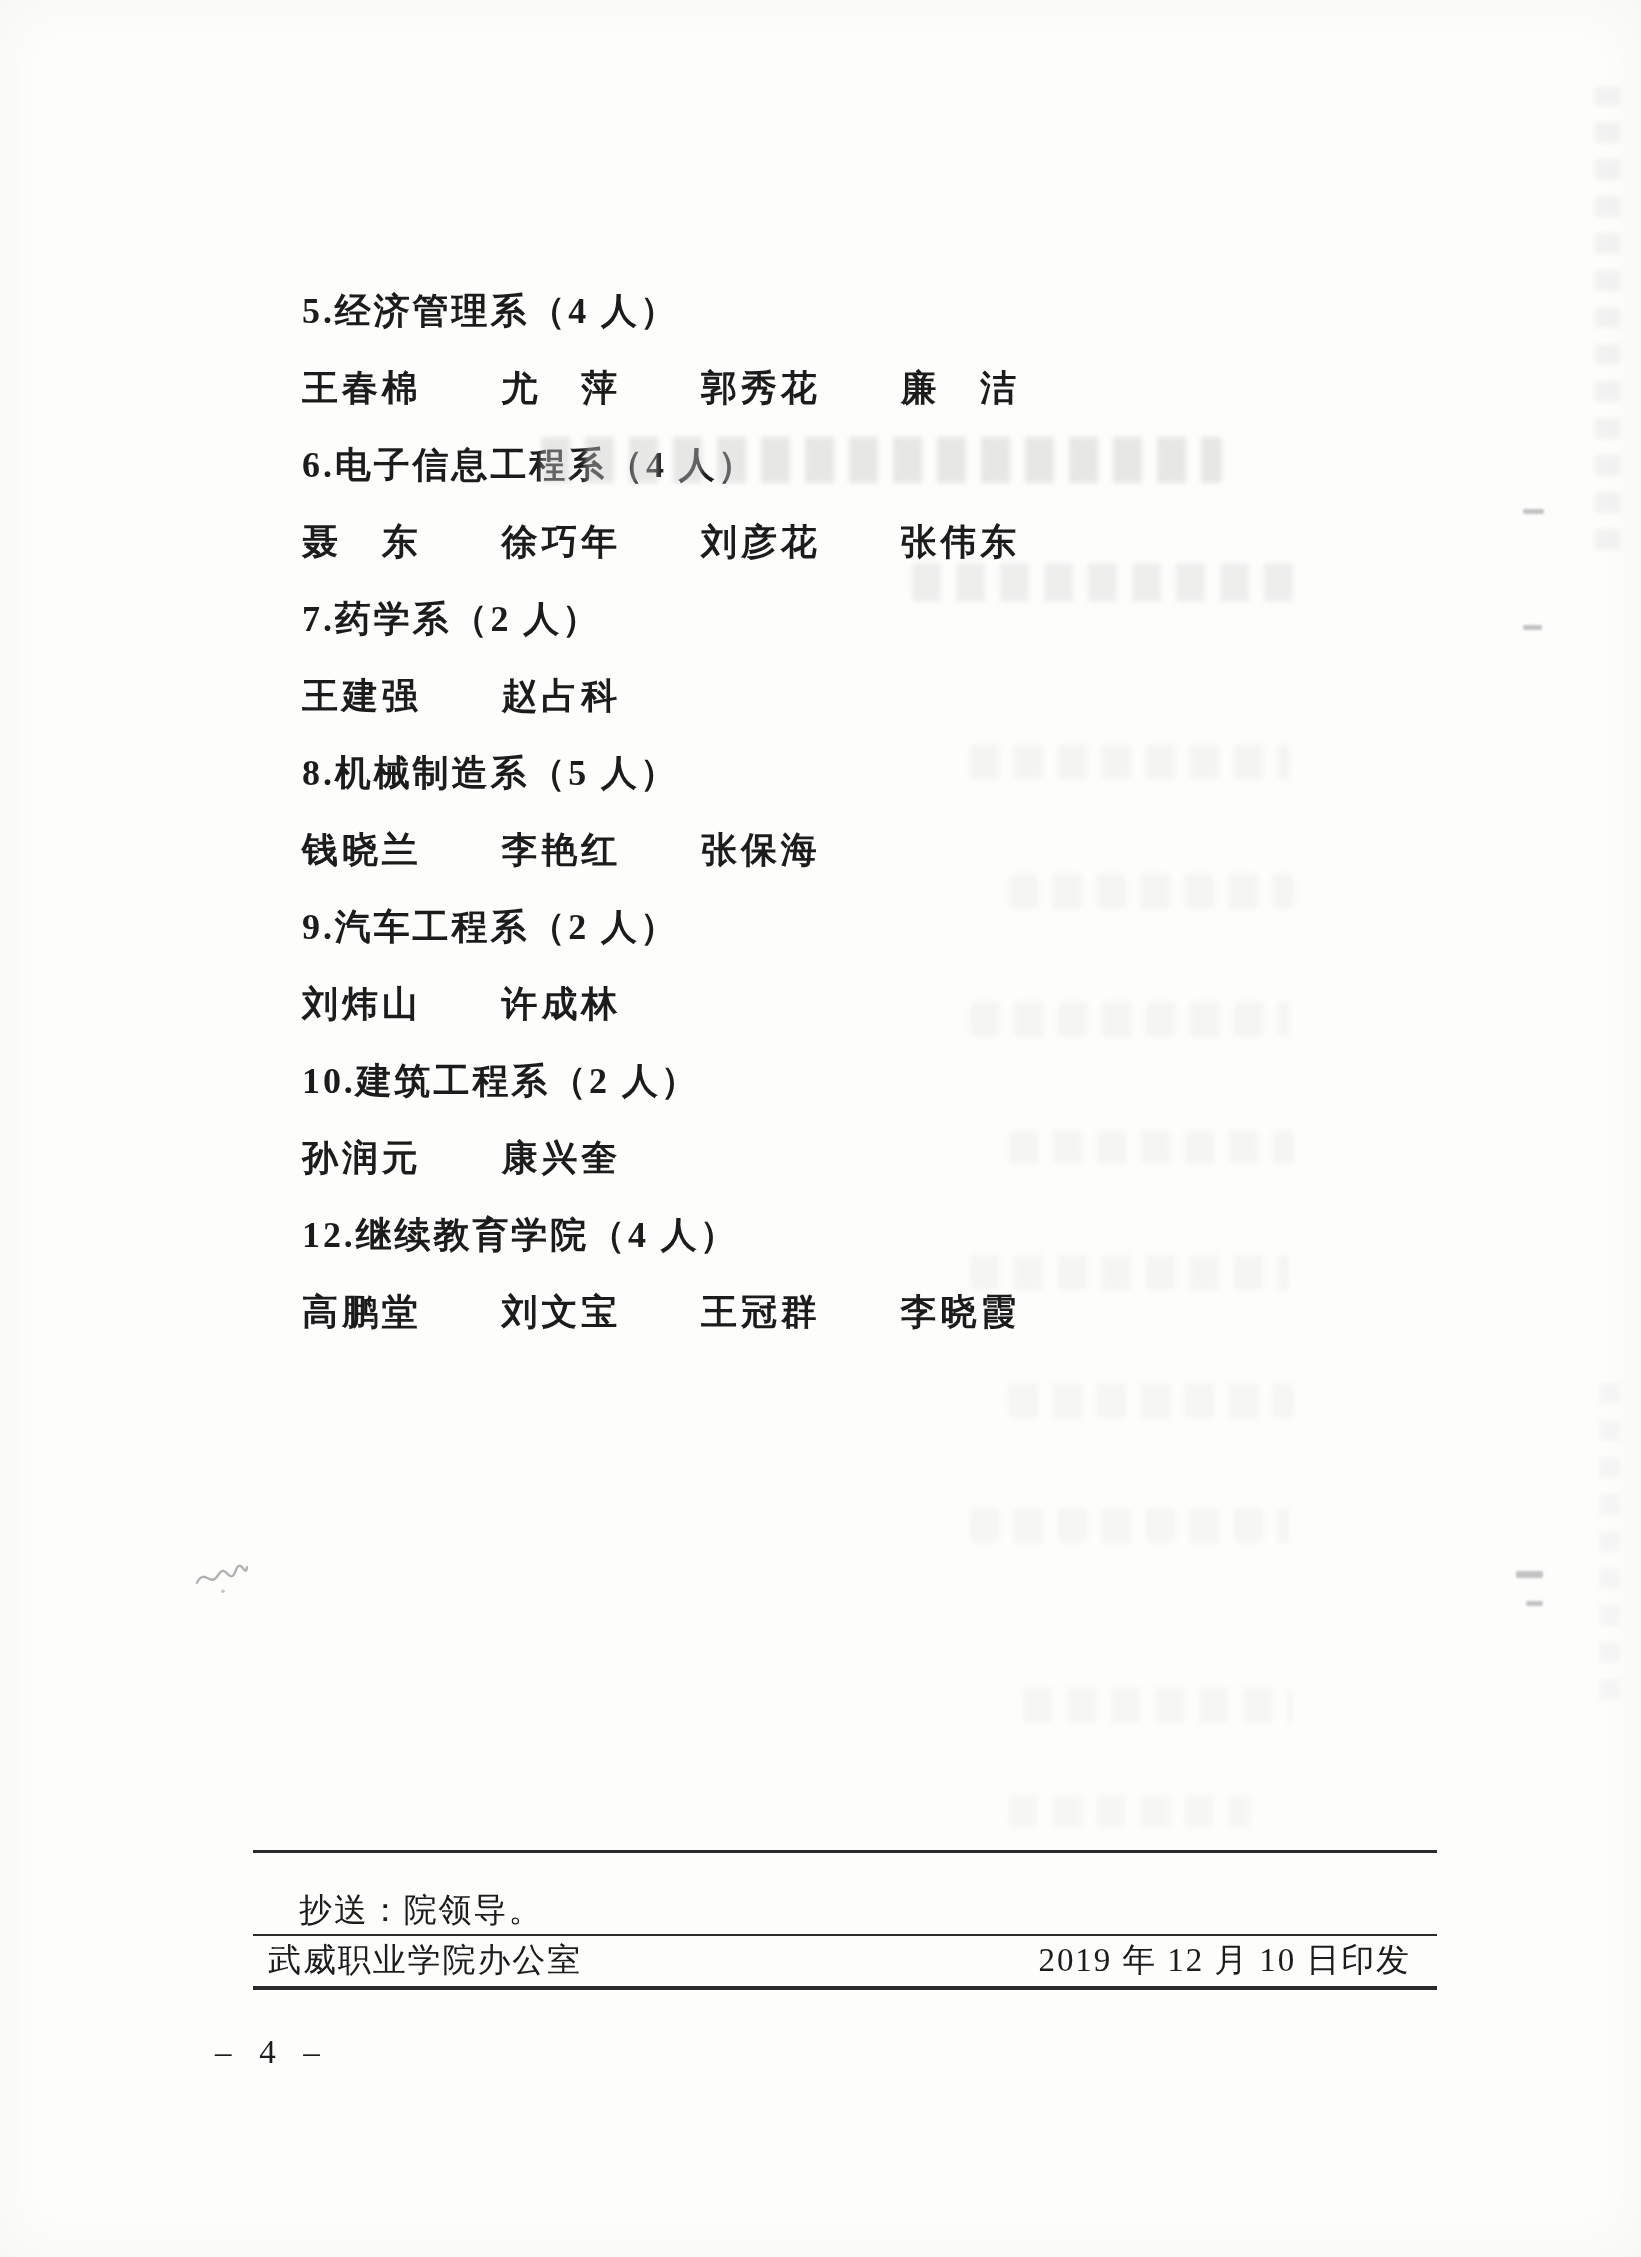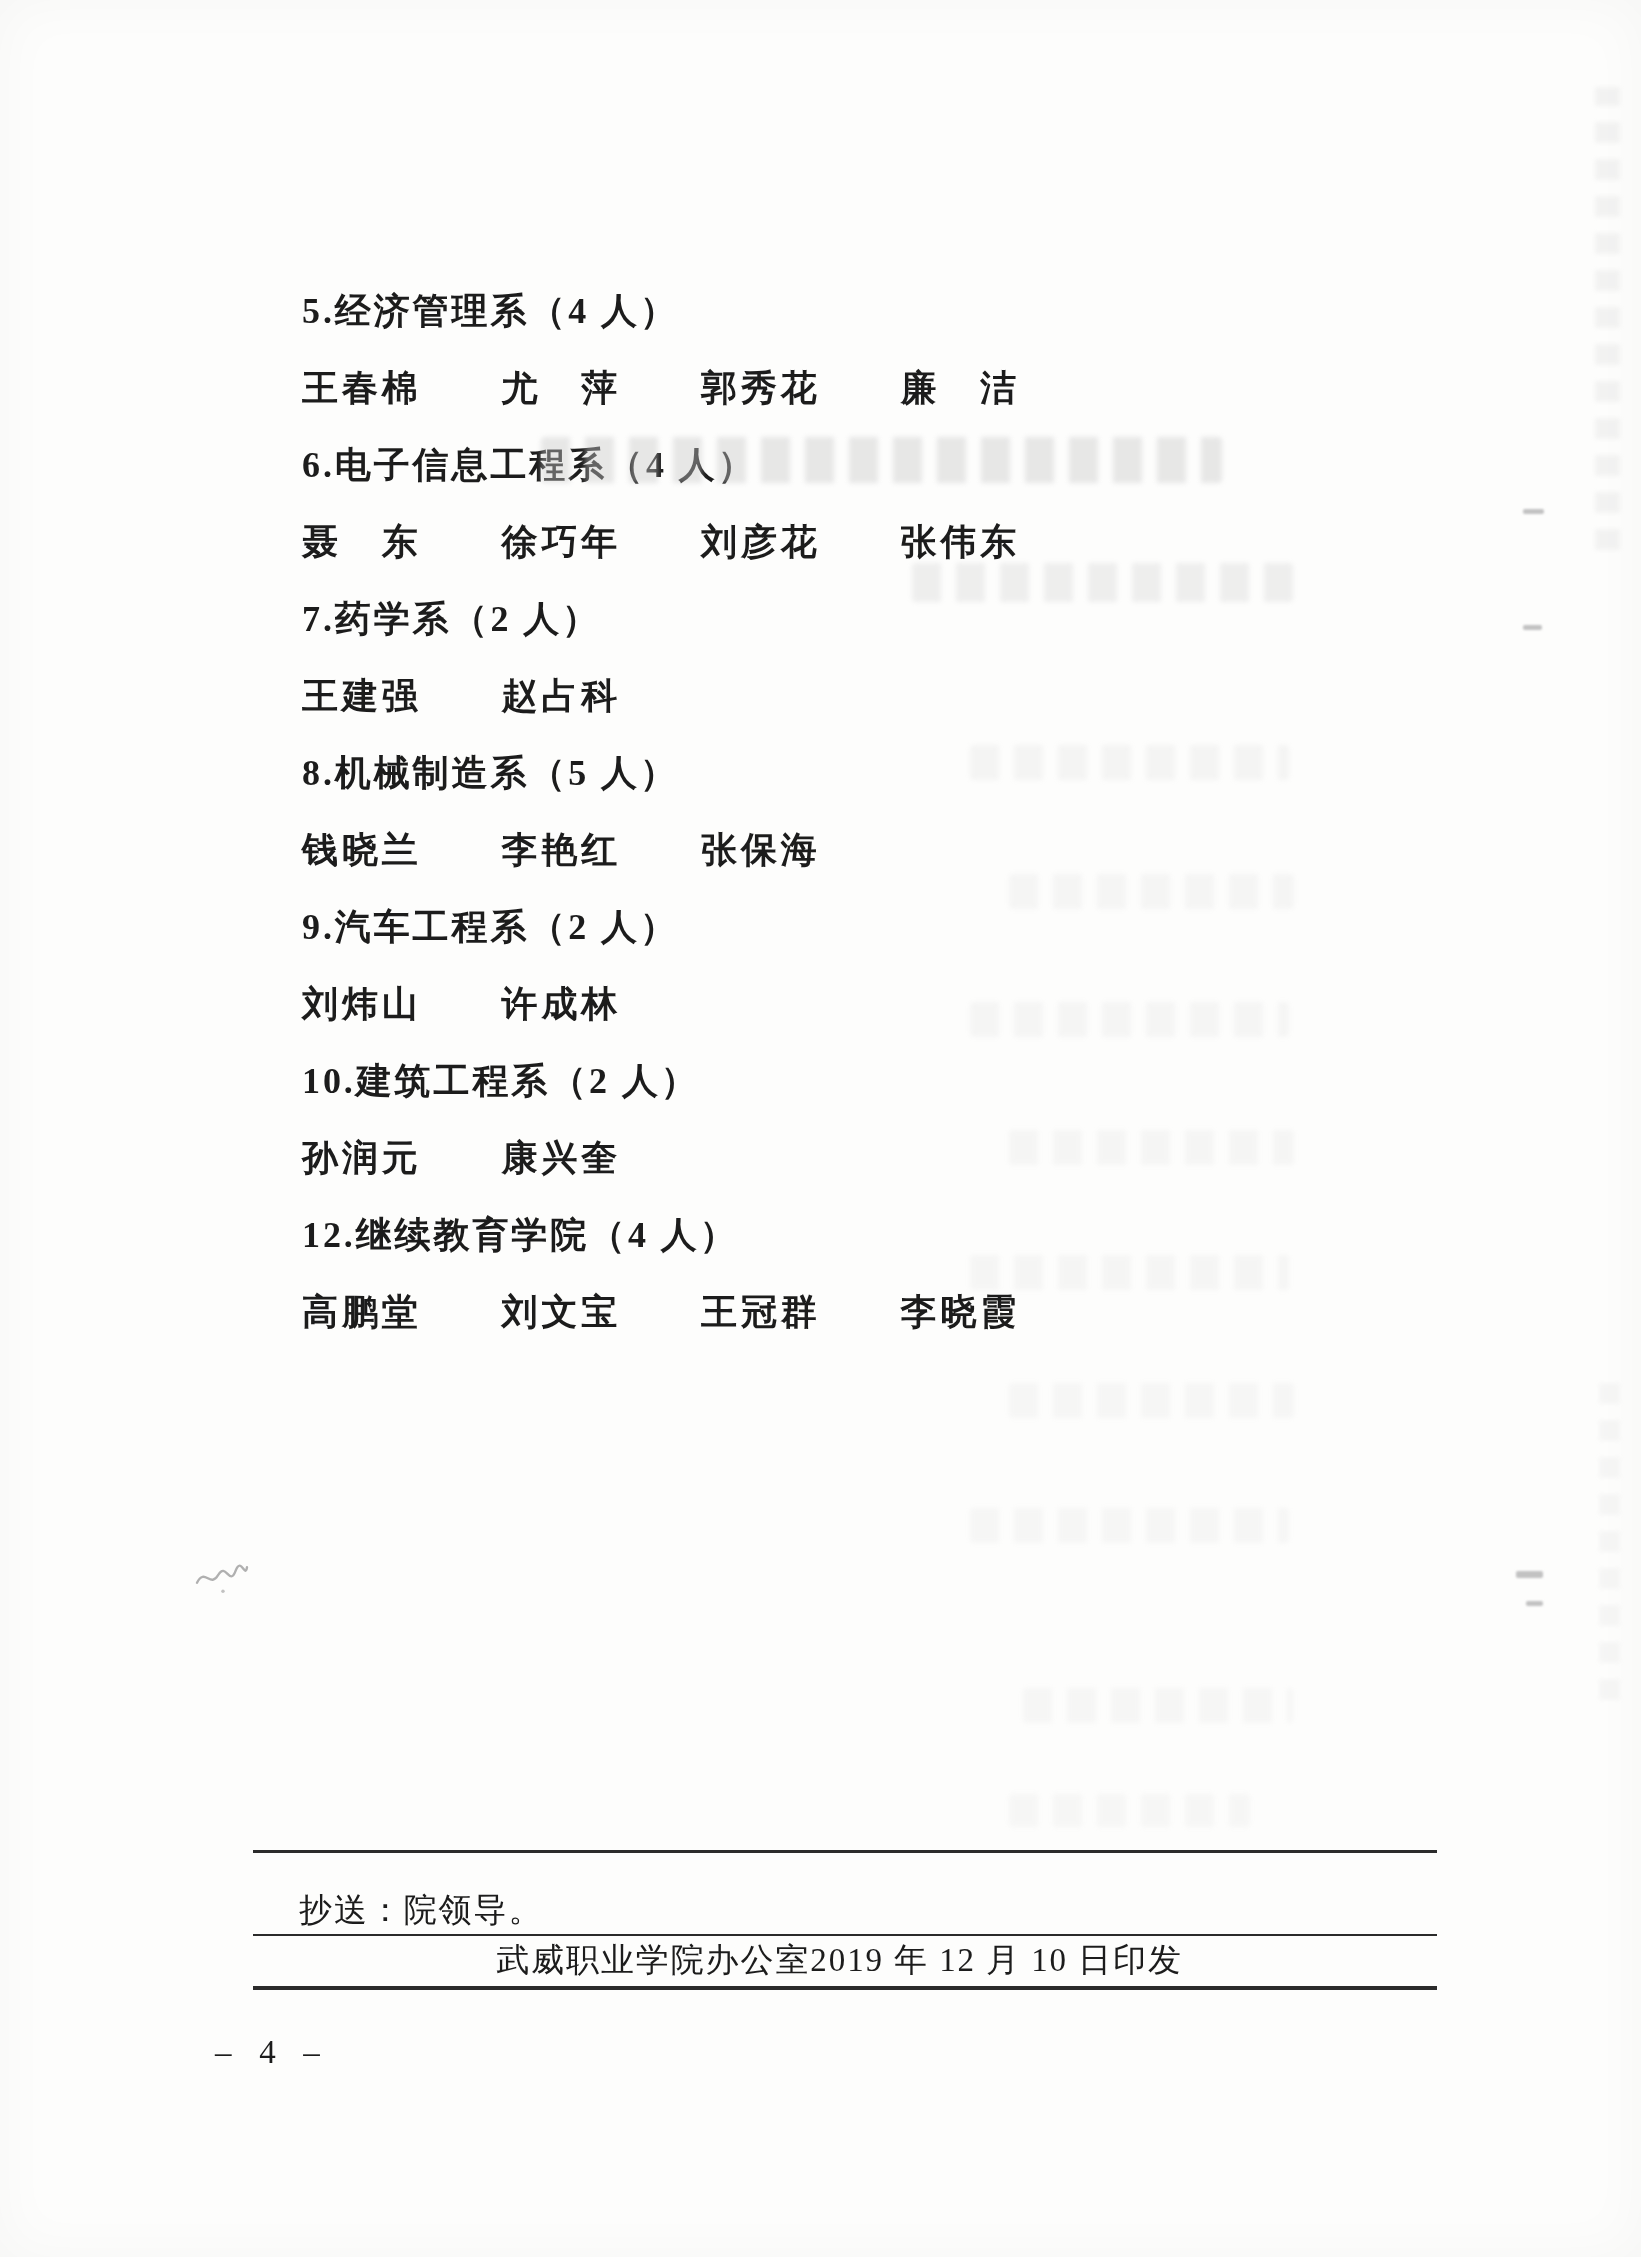--- a/index.html
+++ b/index.html
@@ -37,21 +37,21 @@
   }
   .rule-1{top:1850px;height:2.9px;}
   .rule-2{top:1934px;height:1.9px;}
   .rule-3{top:1986px;height:3.9px;}
   .cc-line{
     position:absolute;left:283px;top:1858px;height:73px;line-height:73px;
     margin:16px;font-size:33px;letter-spacing:1.9px;
   }
   .office-row{
     position:absolute;left:268px;top:1937px;width:1143px;height:46px;
-    display:flex;justify-content:center;align-items:center;
+    display:flex;justify-content:space-between;align-items:center;
     font-size:33px;letter-spacing:1.9px;white-space:nowrap;
   }
   .page-num{
     position:absolute;left:215px;top:2031px;margin:0;
     font-size:33px;letter-spacing:9.7px;line-height:42px;
   }
   
   .ghost{
     position:absolute;
     background:repeating-linear-gradient(90deg,#c9c9c9 0 29px,transparent 29px 44px);

